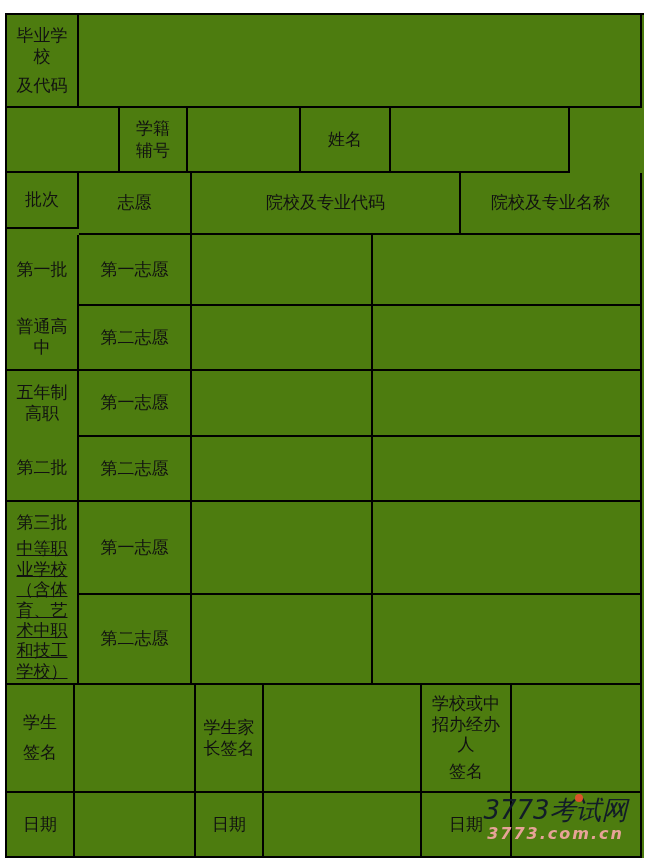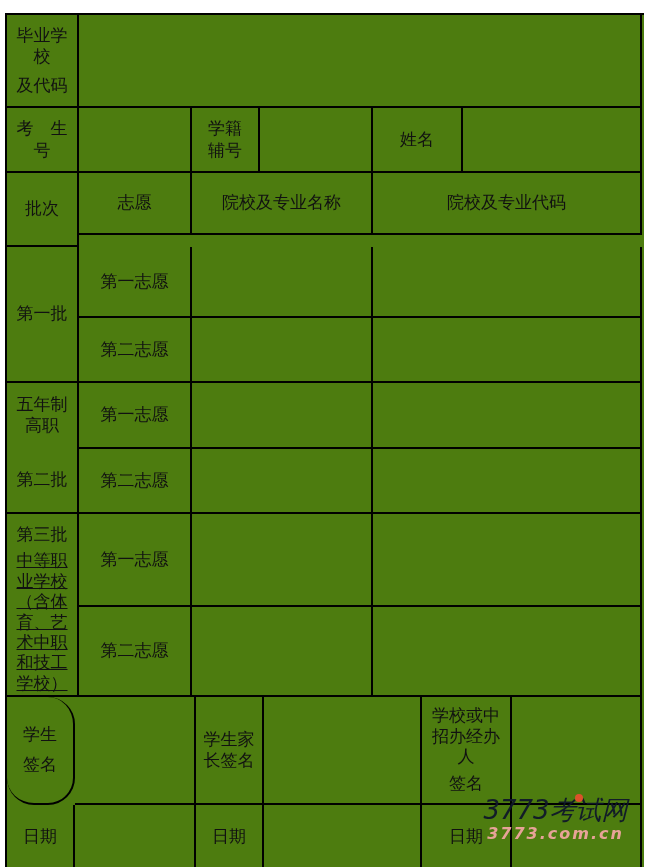--- a/index.html
+++ b/index.html
@@ -39,21 +39,21 @@
     overflow: hidden;
   }
   .part { white-space: pre-line; width: 100%; }
   .gap7 { margin-top: 7px; }
   .half {
     display: flex; align-items: center; justify-content: center;
     width: 100%; white-space: pre-line;
   }
   .topstart { justify-content: flex-start; padding-top: 10px; line-height: 1.2; }
   .topstart .gap7 { margin-top: 6px; text-decoration: underline; }
-  .lh-loose { line-height: 1.75; border-radius: 27px; }
+  .lh-loose { line-height: 1.75; }
   .wm {
     position: absolute;
     left: 469px; top: 796px;
     width: 173px;
     text-align: center;
     z-index: 5;
     pointer-events: none;
     opacity: 0.95;
     font-family: "DejaVu Sans", "Liberation Sans", sans-serif;
   }
@@ -94,40 +94,40 @@
   <div class="row">
     <div class="c" style="width:72px;height:93px;padding:0 4px">
       <div class="part">毕业学
 校</div>
       <div class="part gap7">及代码</div>
     </div>
     <div class="c" style="width:563px;height:93px"></div>
   </div>
 
   <div class="row">
-    <div class="c" style="width:72px;height:65px">考　生
-号</div>
     <div class="c" style="width:113px;height:65px"></div>
     <div class="c" style="width:68px;height:65px">学籍
 辅号</div>
     <div class="c" style="width:113px;height:65px"></div>
     <div class="c" style="width:90px;height:65px">姓名</div>
     <div class="c" style="width:179px;height:65px"></div>
   </div>
 
   <div class="row">
-    <div class="c" style="width:72px;height:74px">批次</div>
+    <div class="c" style="width:72px;height:56px">批次</div>
     <div class="c" style="width:113px;height:62px">志愿</div>
+    <div class="c" style="width:269px;height:62px">院校及专业代码</div>
     <div class="c" style="width:181px;height:62px">院校及专业名称</div>
-    <div class="c" style="width:269px;height:62px">院校及专业代码</div>
   </div>
 
   <div class="row">
     <div class="c" style="width:72px;height:136px;padding:0 4px">
       <div class="half" style="height:71px">第一批</div>
+      <div class="half" style="height:65px">普通高
+中</div>
     </div>
     <div>
       <div class="row">
         <div class="c" style="width:113px;height:71px">第一志愿</div>
         <div class="c" style="width:181px;height:71px"></div>
         <div class="c" style="width:269px;height:71px"></div>
       </div>
       <div class="row">
         <div class="c" style="width:113px;height:65px">第二志愿</div>
         <div class="c" style="width:181px;height:65px"></div>

